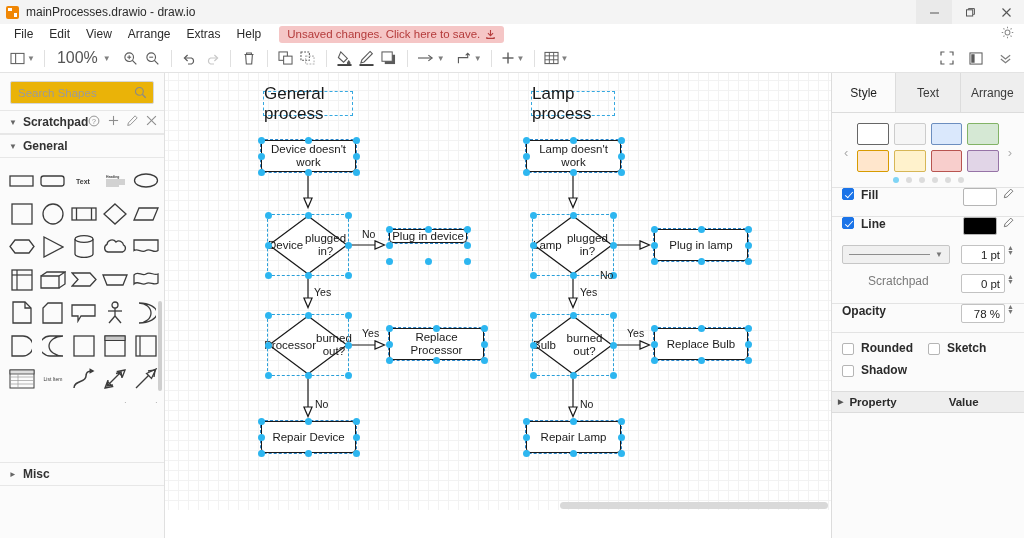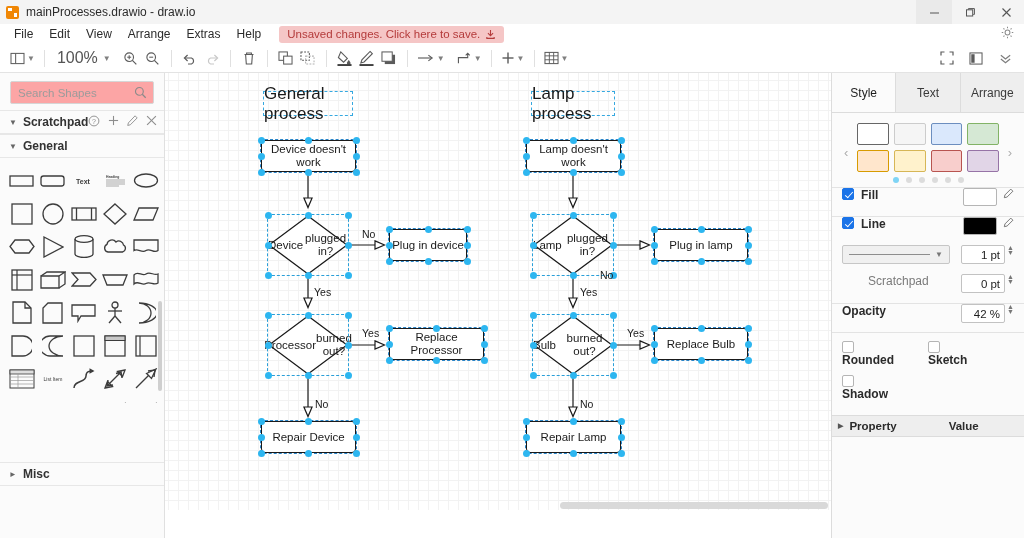--- a/index.html
+++ b/index.html
@@ -72,21 +72,21 @@
   .tb-right { margin-left: auto; display: flex; align-items: center; }
   .tb-btn.disabled { color: #c8c8c8; }
 
   
   .sidebar {
     position: absolute; left: 0; top: 73px; width: 165px; height: 465px;
     background: #fbfbfb; border-right: 1px solid #e0e0e0;
   }
   .search-wrap { padding: 8px 10px 6px 10px; }
   .search-box {
-    position: relative; background: #fca5a5; border: 1px solid #d6d6d6;
+    position: relative; background: #eab308; border: 1px solid #d6d6d6;
     border-radius: 2px; height: 23px; display: flex; align-items: center;
   }
   .search-box input {
     border: 0; outline: none; background: transparent; font-size: 11.5px;
     color: #555; padding-left: 7px; width: 125px;
     font-family: "Liberation Sans", sans-serif;
   }
   .search-box input::placeholder { color: #9b9b9b; }
   .search-icon { position: absolute; right: 6px; top: 4px; color: #8a8a8a; }
 
@@ -237,21 +237,21 @@
   }
   .spinner { display: flex; flex-direction: column; margin-left: 2px; color:#777; line-height: 5px; font-size: 7px; }
   .linestyle {
     width: 108px; height: 19px; border: 1px solid #c6c6c6; border-radius: 2px;
     background: #f0f0f0; display: flex; align-items: center; padding: 0 6px;
   }
   .linestyle .ln { flex: 1; height: 1px; background: #8d8d8d; }
   .linestyle .cv { font-size: 8px; color: #777; margin-left: 5px; }
   .checks-block { padding: 8px 10px 6px 10px; border-top: 1px solid #e3e3e3; }
   .checks-line { display: flex; align-items: center; margin-bottom: 8px; }
-  .check-item { display: flex; align-items: flex-start; width: 92px; flex-direction: column; }
+  .check-item { display: flex; align-items: flex-end; width: 92px; }
   .prop-head {
     display: flex; align-items: center; height: 22px;
     background: #eeeeee; border-top: 1px solid #dcdcdc; border-bottom: 1px solid #dcdcdc;
     padding: 0 6px; font-size: 11.5px; font-weight: bold; color: #2b2b2b;
   }
   .prop-head .tri { font-size: 7px; color: #555; margin-right: 6px; }
   .prop-head .pvalue { margin-left: 52px; }
 
   
   .bottombar {
@@ -828,21 +828,21 @@
           </div>
           <div class="dashrect" style="left: 102px; top: 141px; width: 82px; height: 62px;"></div>
           <div class="handle" style="left: 103px; top: 142px;"></div>
           <div class="handle" style="left: 143px; top: 142px;"></div>
           <div class="handle" style="left: 183px; top: 142px;"></div>
           <div class="handle" style="left: 103px; top: 172px;"></div>
           <div class="handle" style="left: 183px; top: 172px;"></div>
           <div class="handle" style="left: 103px; top: 202px;"></div>
           <div class="handle" style="left: 143px; top: 202px;"></div>
           <div class="handle" style="left: 183px; top: 202px;"></div>
-          <div class="node rounded selected" style="left: 224px; top: 156px; width: 78px; height: 32px;">
+          <div class="node rounded selected" style="left: 224px; top: 156px; width: 78px; height: 14px;">
             <span>Plug in device</span>
           </div>
           <div class="handle" style="left: 224px; top: 156px;"></div>
           <div class="handle" style="left: 263px; top: 156px;"></div>
           <div class="handle" style="left: 302px; top: 156px;"></div>
           <div class="handle" style="left: 224px; top: 172px;"></div>
           <div class="handle" style="left: 302px; top: 172px;"></div>
           <div class="handle" style="left: 224px; top: 188px;"></div>
           <div class="handle" style="left: 263px; top: 188px;"></div>
           <div class="handle" style="left: 302px; top: 188px;"></div>
@@ -1060,21 +1060,21 @@
       <span class="numbox">0 pt</span>
       <span class="spinner">
           <span>▲</span>
           <span>▼</span>
         </span>
     </div>
 
     <div class="rp-row">
       <span class="rp-label">Opacity</span>
       <span class="rp-spacer"></span>
-      <span class="numbox">42 %</span>
+      <span class="numbox">78 %</span>
       <span class="spinner">
           <span>▲</span>
           <span>▼</span>
         </span>
     </div>
 
     <div class="checks-block">
       <div class="checks-line">
         <span class="check-item">
           <span class="cbx"></span>

